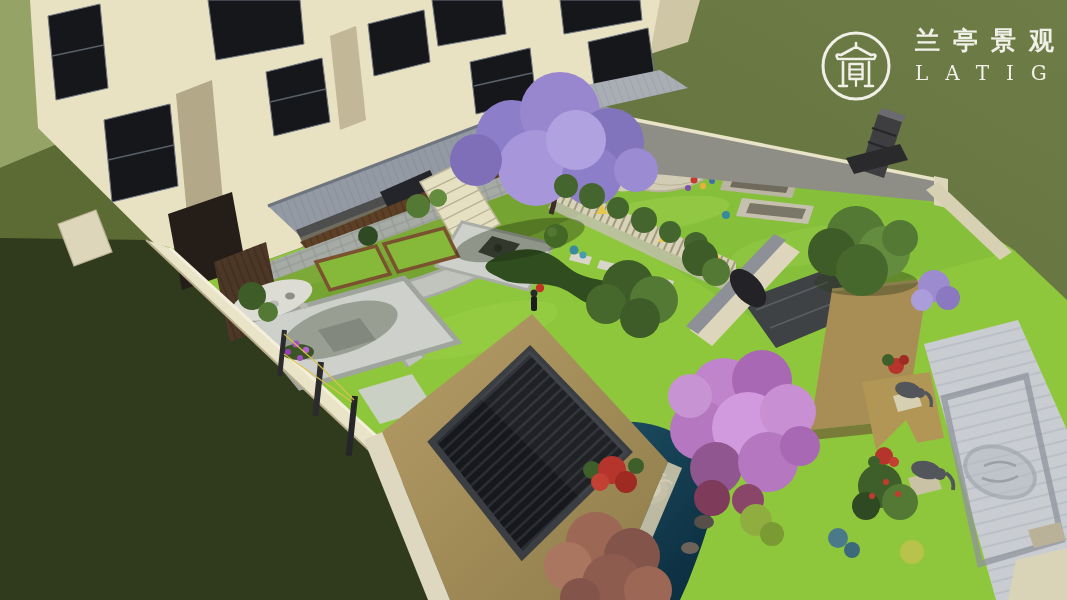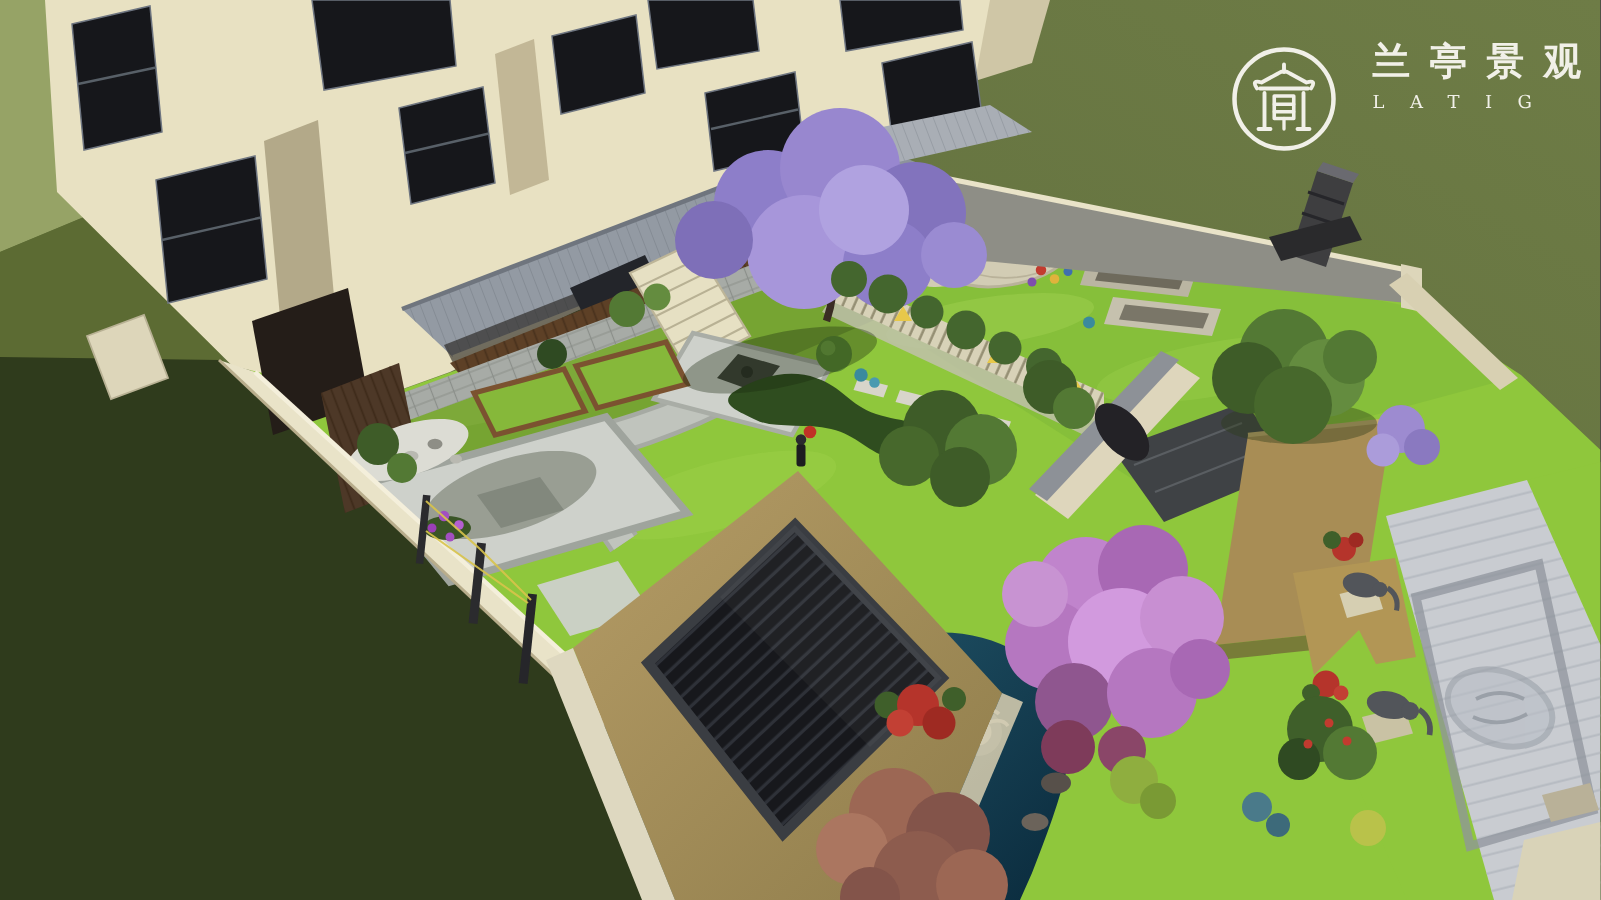--- a/index.html
+++ b/index.html
@@ -17,21 +17,21 @@
   .c-tan{fill:var(--canopy-tan);}
   .c-statue{fill:var(--statue-gray);}
   
   .logo{position:absolute;left:818px;top:26px;display:flex;align-items:flex-start;
         color:var(--logo-white);opacity:.96;}
   .seal{width:76px;height:76px;margin-top:2px;flex:0 0 auto;}
   .seal *{stroke:var(--logo-white);fill:none;stroke-linecap:round;stroke-linejoin:round;}
   .logo-text{margin-left:21px;}
   .logo-cn{font-size:25px;font-weight:bold;letter-spacing:13px;white-space:nowrap;
            font-family:"DejaVu Sans",sans-serif;line-height:1.2;}
-  .logo-en{font-size:12px;letter-spacing:17px;margin-top:5px;white-space:nowrap;
+  .logo-en{font-size:20px;letter-spacing:17px;margin-top:5px;white-space:nowrap;
            font-family:"DejaVu Serif",serif;}
 </style>
 </head>
 <body>
 
 <div class="stage">
 <svg class="scene" viewBox="0 0 1067 600" preserveAspectRatio="none">
   <defs>
     <linearGradient id="g-ground" x1="1" y1="0" x2="0" y2="1">
       <stop offset="0" stop-color="#6e7c46"></stop>

